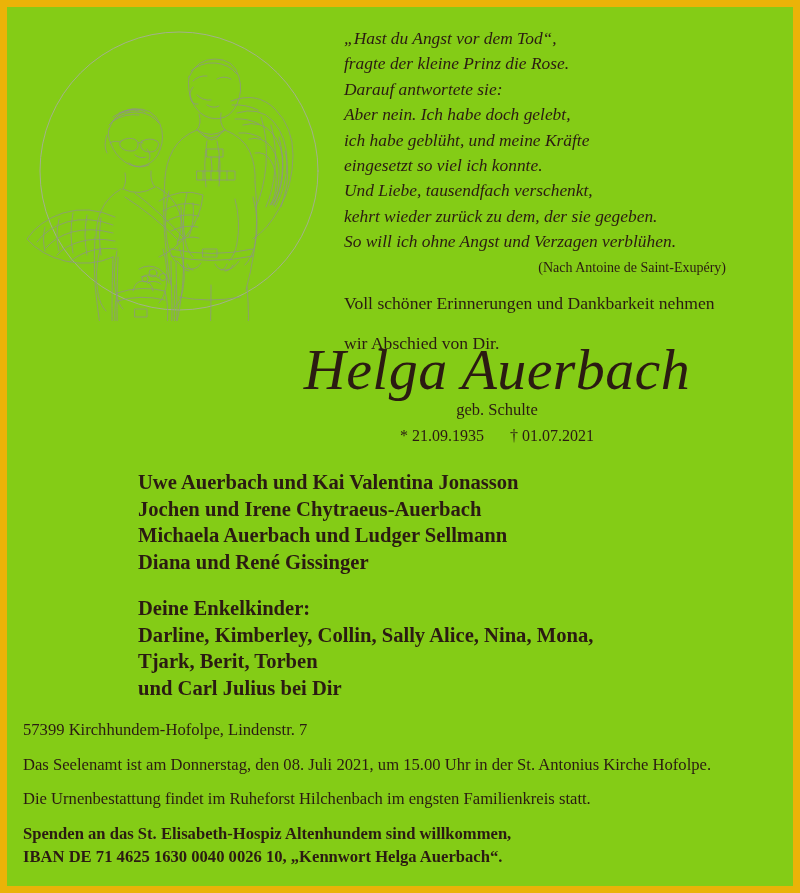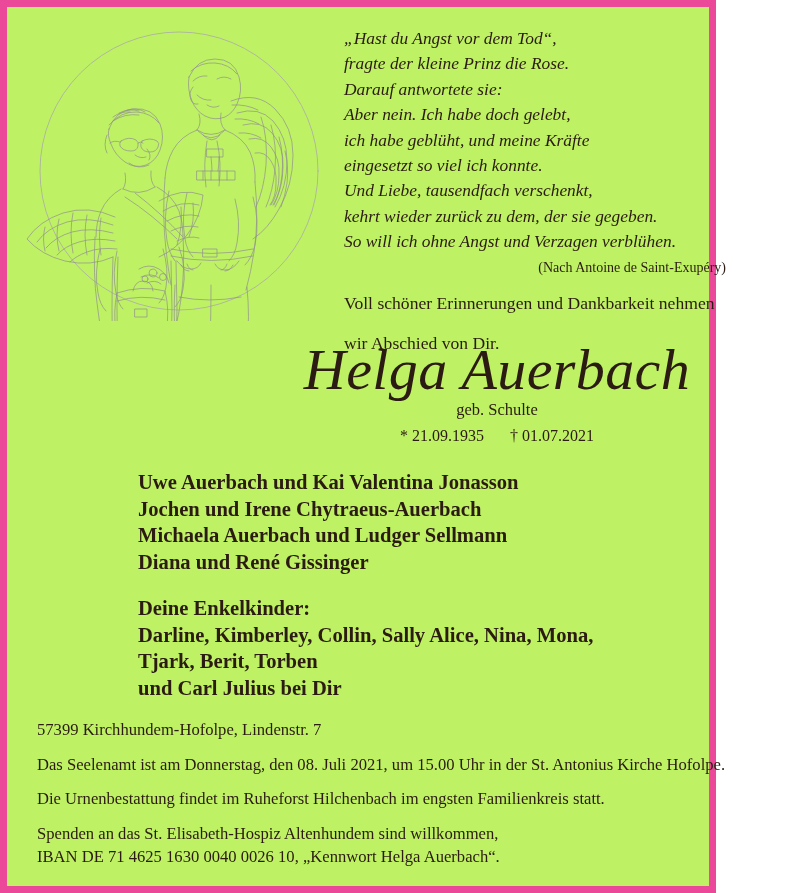--- a/index.html
+++ b/index.html
@@ -11,24 +11,24 @@
     width: 800px;
     height: 893px;
     font-family: "Liberation Serif", "DejaVu Serif", serif;
     color: #2b1b12;
     overflow: hidden;
   }
 
   .notice {
     position: relative;
     box-sizing: border-box;
-    width: 716px;
+    width: 800px;
     height: 893px;
-    background: #bef264;
-    border: 7px solid #ec4899;
+    background: #84cc16;
+    border: 7px solid #eab308;
   }
 
   
   .illustration {
     position: absolute;
     left: 14px;
     top: 14px;
     width: 310px;
     height: 300px;
   }
@@ -127,30 +127,30 @@
   .grandchildren-line {
     font-size: 20.6px;
     font-weight: bold;
     line-height: 26.5px;
     white-space: pre;
   }
 
   
   .details {
     position: absolute;
-    left: 30px;
+    left: 16px;
     top: 711px;
     width: 730px;
   }
   .detail-block {
     font-size: 16.6px;
     line-height: 23.5px;
     margin-bottom: 11px;
   }
-  .detail-block:last-child { margin-bottom: 9px; }
+  .detail-block:last-child { margin-bottom: 9px; font-weight: bold; }
   .detail-line { white-space: pre-wrap; }
 </style>
 </head>
 <body>
 
 <div class="notice">
 
   <div class="illustration">
     <svg viewBox="0 0 310 300" xmlns="http://www.w3.org/2000/svg" fill="none" stroke="#8f8f8f" stroke-width="0.7" stroke-linecap="round" stroke-linejoin="round">
 

